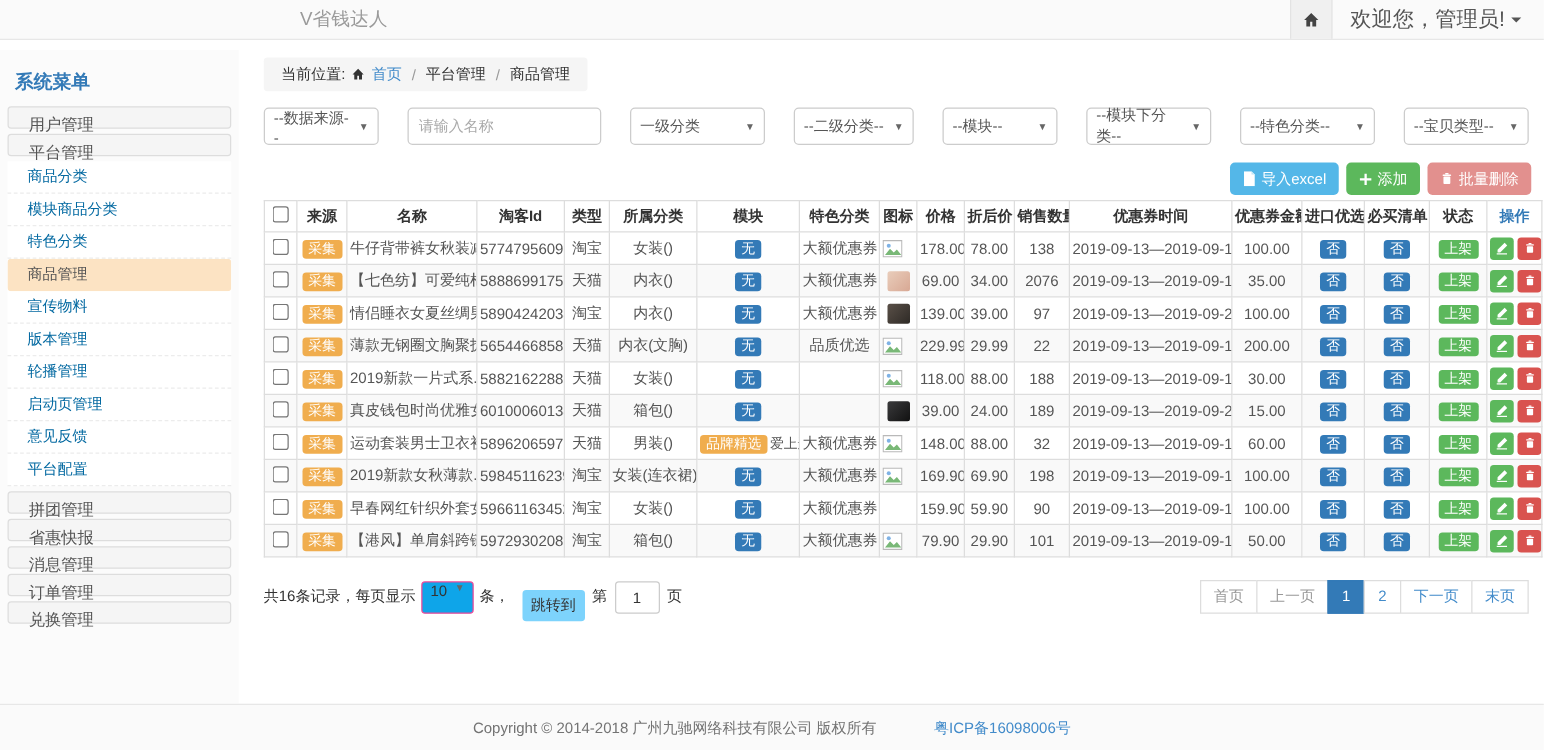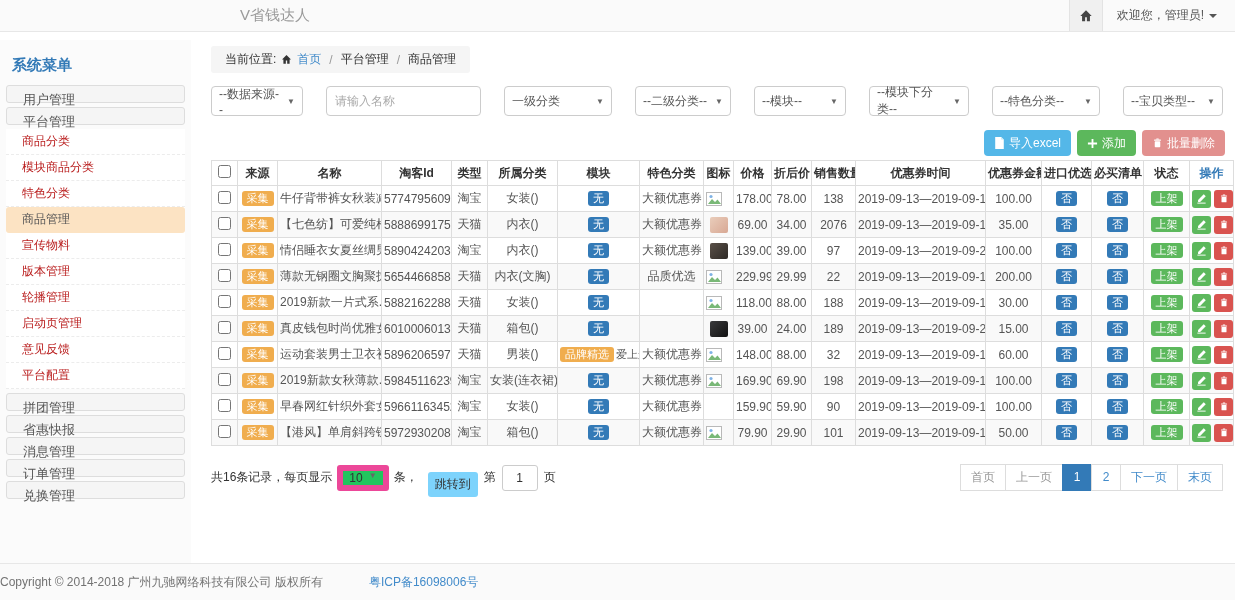--- a/index.html
+++ b/index.html
@@ -6,31 +6,31 @@
   html,body { width:1235px; height:600px; overflow:hidden; background:#fff;
     font-family:"Liberation Sans","DejaVu Sans",sans-serif; }
 
   
   .top-header { position:absolute; left:0; top:0; width:1235px; height:32px;
     background:#fafafa; border-bottom:1px solid #e7e7e7; display:flex; align-items:center; }
   .app-title { margin-left:240px; font-size:15px; color:#9a9a9a; }
   .header-right { margin-left:auto; display:flex; align-items:center; height:100%; }
   .home-btn { width:34px; height:100%; display:flex; align-items:center; justify-content:center;
     background:#f0f0f0; border-left:1px solid #e3e3e3; border-right:1px solid #e3e3e3; cursor:pointer; }
-  .welcome { font-size:12px; color:#555; padding:0 18px 0 14px; display:flex; align-items:center; gap:5px; cursor:pointer; }
+  .welcome { font-size:17px; color:#555; padding:0 18px 0 14px; display:flex; align-items:center; gap:5px; cursor:pointer; }
   .caret-down { width:0; height:0; border-left:4px solid transparent; border-right:4px solid transparent; border-top:4px solid #555; display:inline-block; }
 
   
   .sidebar { position:absolute; left:0; top:40px; width:191px; height:523px; overflow:hidden;
     background:#fbfbfb; padding:6px 0 0 0; }
   .side-title { color:#337ab7; font-size:15px; font-weight:bold; padding:10px 0 10px 12px; }
   .side-group { margin:0 6px 4px 6px; height:18px; line-height:27px; background:#f5f5f5;
     border:1px solid #ddd; border-radius:3px; font-size:13px; color:#555; padding-left:16px; cursor:pointer; }
   .side-sub { background:#fff; margin:0 6px 4px 6px; }
-  .side-link { height:26px; line-height:25px; font-size:12px; color:#b91c1c; padding-left:16px;
+  .side-link { height:26px; line-height:25px; font-size:12px; color:#0369a1; padding-left:16px;
     border-bottom:1px dashed #ececec; cursor:pointer; }
   .side-link.active { background:#fce3c3; border-radius:3px; color:#555; border-bottom-color:transparent; }
 
   
   .main { position:absolute; left:211px; top:40px; width:1014px; }
   .breadcrumb { display:inline-flex; align-items:center; gap:5px; background:#f5f5f5; border-radius:3px;
     font-size:12px; color:#333; padding:5px 14px; margin-top:6px; }
   .breadcrumb .link { color:#428bca; cursor:pointer; }
   .breadcrumb .sep { color:#999; padding:0 3px; }
 
@@ -71,35 +71,35 @@
     border:none; border-radius:3px; cursor:pointer; vertical-align:middle; }
   .op-edit { background:#5cb85c; margin-right:3px; }
   .op-del  { background:#d9534f; }
   .photo { display:inline-block; width:18px; height:16px; border-radius:2px; vertical-align:middle; }
   .photo-pink { background:linear-gradient(135deg,#e9cdbb,#d8a894); }
   .photo-dark { background:linear-gradient(135deg,#5a5048,#2e2a26); }
   .photo-black { background:linear-gradient(135deg,#3a3a3c,#111); }
 
   
   .pager-row { display:flex; align-items:center; margin-top:12px; font-size:12px; color:#333; }
-  .pp-select { display:inline-flex; height:26px; border:6px solid #ec4899; border-radius:3px;
-    background:#22c55e; padding:0 6px; margin:0 5px; font-size:12px; color:#333; cursor:pointer; }
+  .pp-select { display:inline-flex; height:26px; border:1px solid #ec4899; border-radius:3px;
+    background:#0ea5e9; padding:0 6px; margin:0 5px; font-size:12px; color:#333; cursor:pointer; }
   .pp-select::after { content:"▼"; font-size:8px; color:#666; margin-left:6px; }
   .jump-label { background:#7dd3fc; border-radius:3px; padding:4px 7px; margin:14px 6px 0 10px; cursor:pointer; }
   .page-input { width:36px; height:26px; border:1px solid #ccc; border-radius:3px; text-align:center;
     font-size:12px; color:#333; margin:0 6px; }
   .pager-btns { margin-left:auto; margin-right:2px; display:flex; }
   .pg-btn { min-width:30px; padding:0 10px; height:27px; line-height:25px; border:1px solid #ddd;
     background:#fff; color:#428bca; font-size:12px; text-align:center; margin-left:-1px; cursor:pointer; }
   .pg-btn.active { background:#337ab7; border-color:#337ab7; color:#fff; }
   .pg-btn.disabled { color:#999; cursor:default; }
 
   
   .footer { position:absolute; left:0; top:563px; width:1235px; height:37px; background:#fafafa;
-    border-top:1px solid #e7e7e7; display:flex; align-items:center; 
+    border-top:1px solid #e7e7e7; display:flex; align-items:center; justify-content:center;
     font-size:12px; color:#737373;gap:44px; }
   .footer .icp { color:#428bca; cursor:pointer; margin-left:2px; }
 
   svg { display:block; }
 </style>
 </head>
 <body>
 
 <div class="top-header">
   <div class="app-title">V省钱达人</div>

